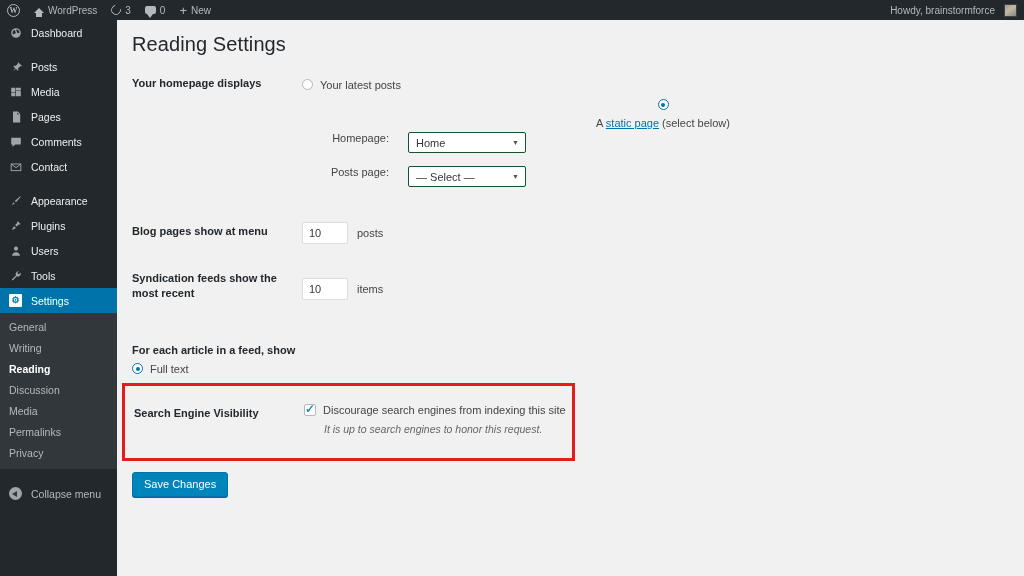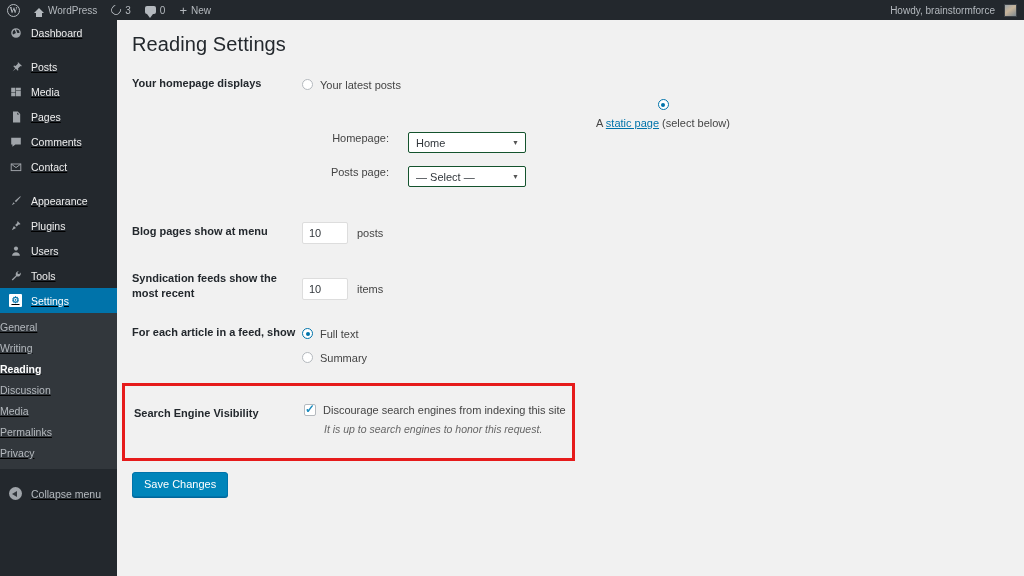--- a/index.html
+++ b/index.html
@@ -68,21 +68,20 @@
     background: linear-gradient(145deg,#9aa3ab 0%, #c8b59a 45%, #7d8890 100%);
     border: 1px solid #3c4146;
   }
 
   
   #sidebar {
     position: absolute; top: 20px; left: 0;
     width: 117px; height: 556px;
     background: #23282d;
     font-size: 10.5px;
-    text-decoration: underline;
   }
   .menu-item {
     display: flex; align-items: center;
     height: 25px; padding-left: 9px;
     color: #eeeeee; gap: 9px; cursor: pointer;
     position: relative;
   }
   .menu-item .mi-icon {
     width: 13px; height: 13px; flex: none;
     display: flex; align-items: center; justify-content: center;
@@ -96,21 +95,21 @@
   .menu-item.current::after {
     content: ''; position: absolute; right: -8px; top: 50%;
     margin-top: -8px; width: 0; height: 0;
     border-top: 8px solid transparent;
     border-bottom: 8px solid transparent;
     border-right: 8px solid #f1f1f1;
   }
   #submenu { background: #32373c; padding: 4px 0 5px 0; }
   .sub-item {
     display: block; height: 21px; line-height: 21px;
-    color: #b4b9be; cursor: pointer;
+    padding-left: 9px; color: #b4b9be; cursor: pointer;
     font-size: 10.5px;
   }
   .sub-item.current { color: #fff; font-weight: bold; }
   #collapse {
     display: flex; align-items: center; gap: 9px;
     height: 25px; padding-left: 9px;
     color: #b4b9be; cursor: pointer; margin-top: 12px;
   }
   .collapse-ico {
     width: 13px; height: 13px; border-radius: 50%;
@@ -417,21 +416,21 @@
     </div>
 
     <div class="row" style="margin-top:25px;">
       <div class="row-label" style="width:170px;">Syndication feeds show the most recent</div>
       <div class="row-field inline-row" style="padding-top:9px;">
         <div class="num-input">10</div>
         <span>items</span>
       </div>
     </div>
 
-    <div class="row" style="margin-top:22px;">
+    <div class="row" style="margin-top:40px;flex-direction:column;">
       <div class="row-label">For each article in a feed, show</div>
       <div class="row-field">
         <div class="radio-line">
           <span class="rdo checked"></span>
           <span>Full text</span>
         </div>
         <div class="radio-line" style="margin-top:3px;">
           <span class="rdo"></span>
           <span>Summary</span>
         </div>

